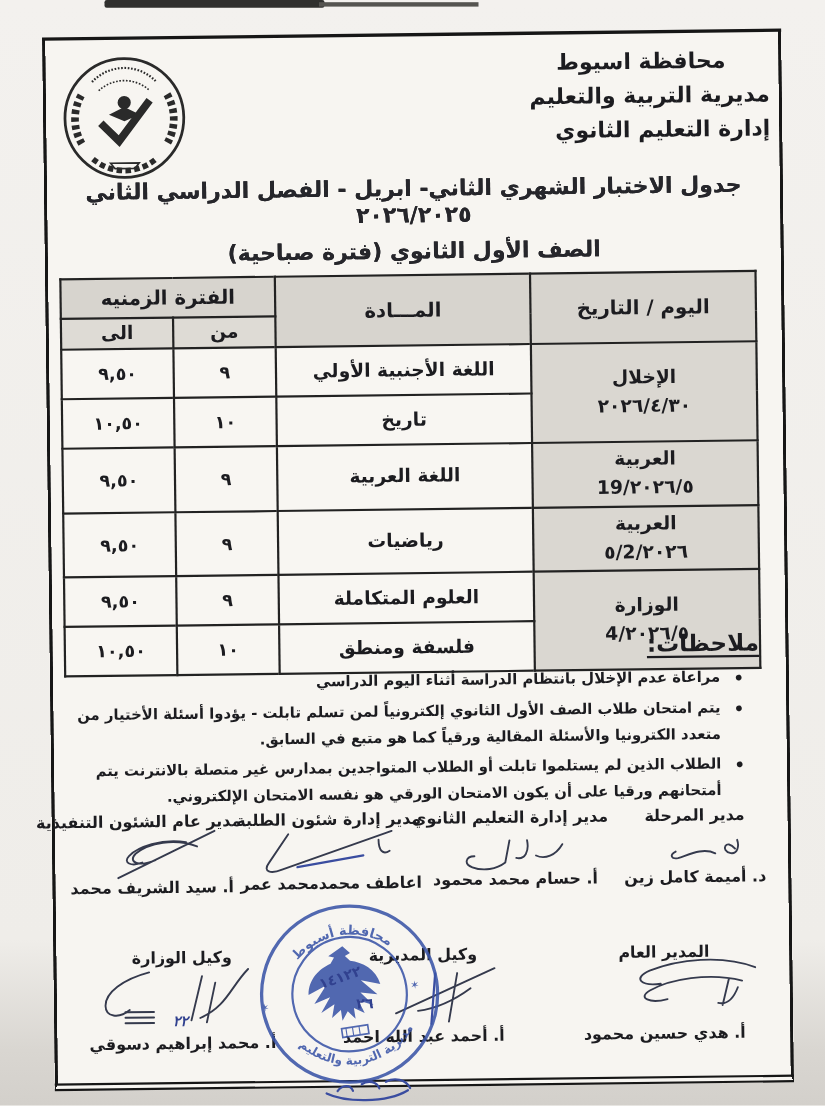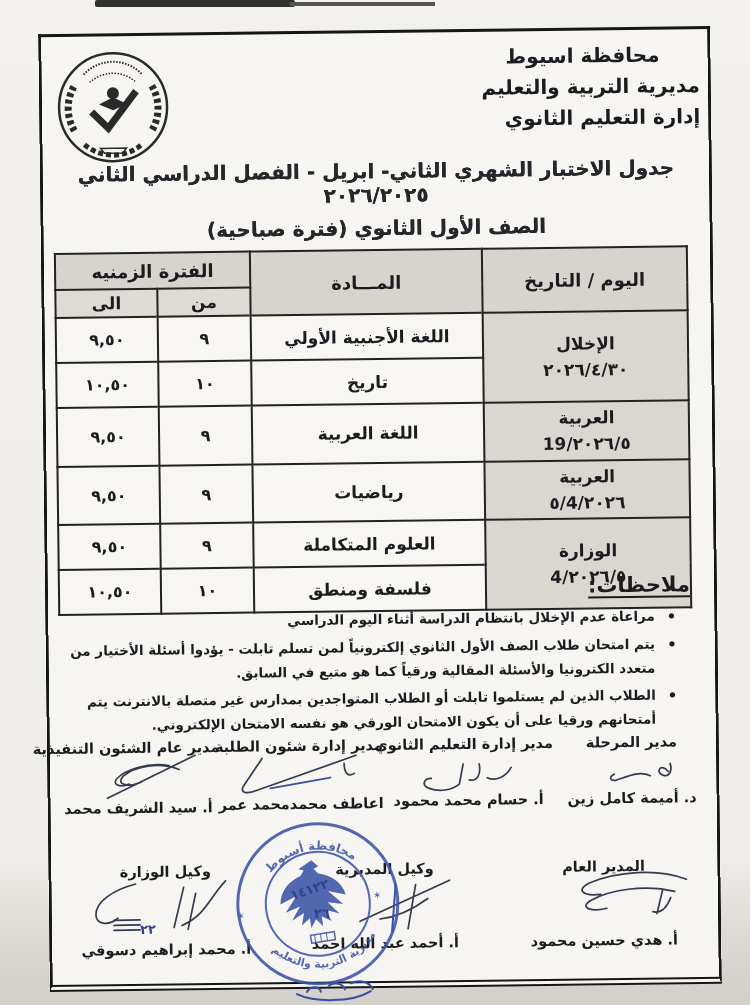--- a/index.html
+++ b/index.html
@@ -49,22 +49,22 @@
   .sig-name{font-size:14.5px;font-weight:800;white-space:nowrap;margin-top:2px;}
   .sig-art{display:block;margin:-4px auto -6px;}
   .c1{width:24%;} .c2{width:26%;} .c3{width:25%;} .c4{width:25%;}
   .d1{width:33%;} .d2{width:34%;} .d3{width:33%;}
   .ink{stroke:#353a4d;stroke-width:1.7;fill:none;stroke-linecap:round;}
   .ink-blue{stroke:#3a4da0;stroke-width:2;fill:none;stroke-linecap:round;}
   
   .stamp{position:absolute;left:178px;top:782px;opacity:.88;transform:rotate(-8deg);}
   .hand-mark{position:absolute;color:#31418f;font-weight:700;font-size:13px;}
   .hm1{top:848px;left:238px;transform:rotate(-18deg);}
-  .hm2{top:872px;left:262px;}
-  .hm3{top:886px;left:88px;}
+  .hm2{top:872px;left:272px;}
+  .hm3{top:886px;left:105px;font-style:italic;}
   .under-stamp{position:absolute;left:236px;top:938px;}
 </style>
 </head>
 <body>
 
 <div class="scan-artifact"></div>
 <div class="scan-artifact2"></div>
 
 <div class="frame">
 
@@ -128,21 +128,21 @@
         <span>العربية</span><br>
         <span>٢٠٢٦/٥/19</span>
       </td>
       <td class="subject">اللغة العربية</td>
       <td class="num">٩</td>
       <td class="num">٩,٥٠</td>
     </tr>
     <tr class="r2">
       <td class="day">
         <span>العربية</span><br>
-        <span>٢٠٢٦/4/٥</span>
+        <span>٢٠٢٦/2/٥</span>
       </td>
       <td class="subject">رياضيات</td>
       <td class="num">٩</td>
       <td class="num">٩,٥٠</td>
     </tr>
     <tr class="r">
       <td class="day" rowspan="2">
         <span>الوزارة</span><br>
         <span>٢٠٢٦/٥/4</span>
       </td>

